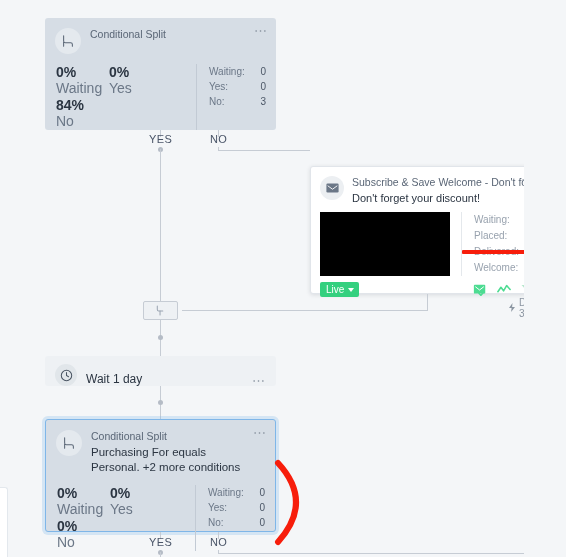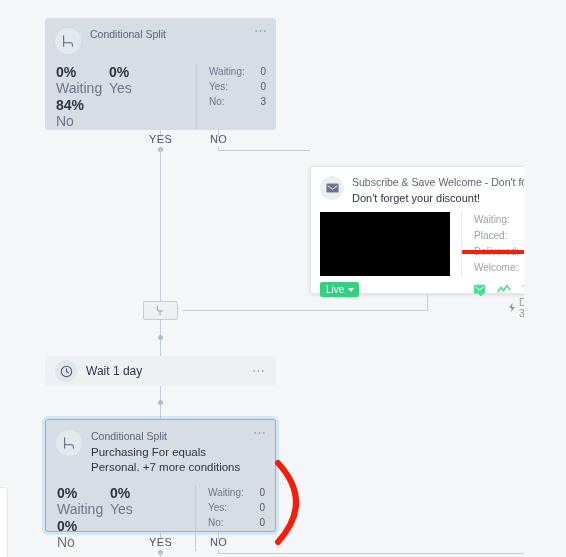--- a/index.html
+++ b/index.html
@@ -136,21 +136,21 @@
     border: 1px solid #7fb6e8;
     box-shadow: 0 0 0 3px rgba(130,185,235,.28);
   }
 
   
   .wait-card {
     position: absolute;
     background: #eef1f4;
     border-radius: 3px;
     display: flex;
-    align-items: center;
+    align-items: flex-end;
     padding: 0 10px;
   }
   .wait-label {
     font-size: 12px;
     color: #2b3542;
     margin-left: 9px;
   }
 
   
   .merge-node {
@@ -439,21 +439,21 @@
   <div class="card selected" style="left:45px; top:419px; width:231px; height:113px;">
     <div class="card-head">
       <span class="node-icon">
         <svg width="14" height="14" viewBox="0 0 16 16" fill="none" stroke="#5a6676" stroke-width="1.2" stroke-linecap="round">
           <path d="M3 2 v6 a2 2 0 0 0 2 2 h6 a2 2 0 0 1 2 2 v2"></path>
           <path d="M3 9.5 v4.5"></path>
         </svg>
       </span>
       <div class="head-text">
         <div class="node-type">Conditional Split</div>
-        <div class="node-desc">Purchasing For equals Personal. +7 more conditions</div>
+        <div class="node-desc">Purchasing For equals Personal. +2 more conditions</div>
       </div>
       <span class="kebab">⋯</span>
     </div>
     <div class="split-body">
       <div class="pct-col">
         <div class="pct-block">
           <div class="pct-val">0%</div>
           <div class="pct-lbl">Waiting</div>
           <div class="pct-val">0%</div>
           <div class="pct-lbl">No</div>

